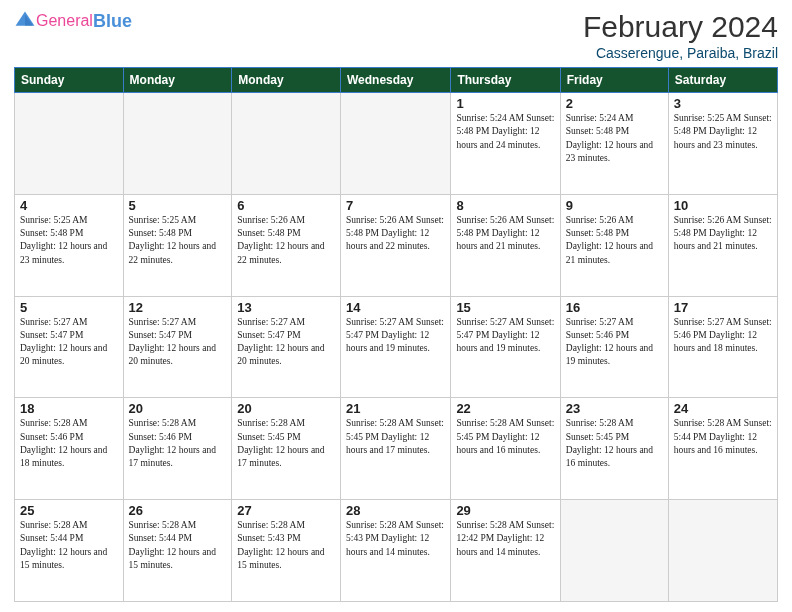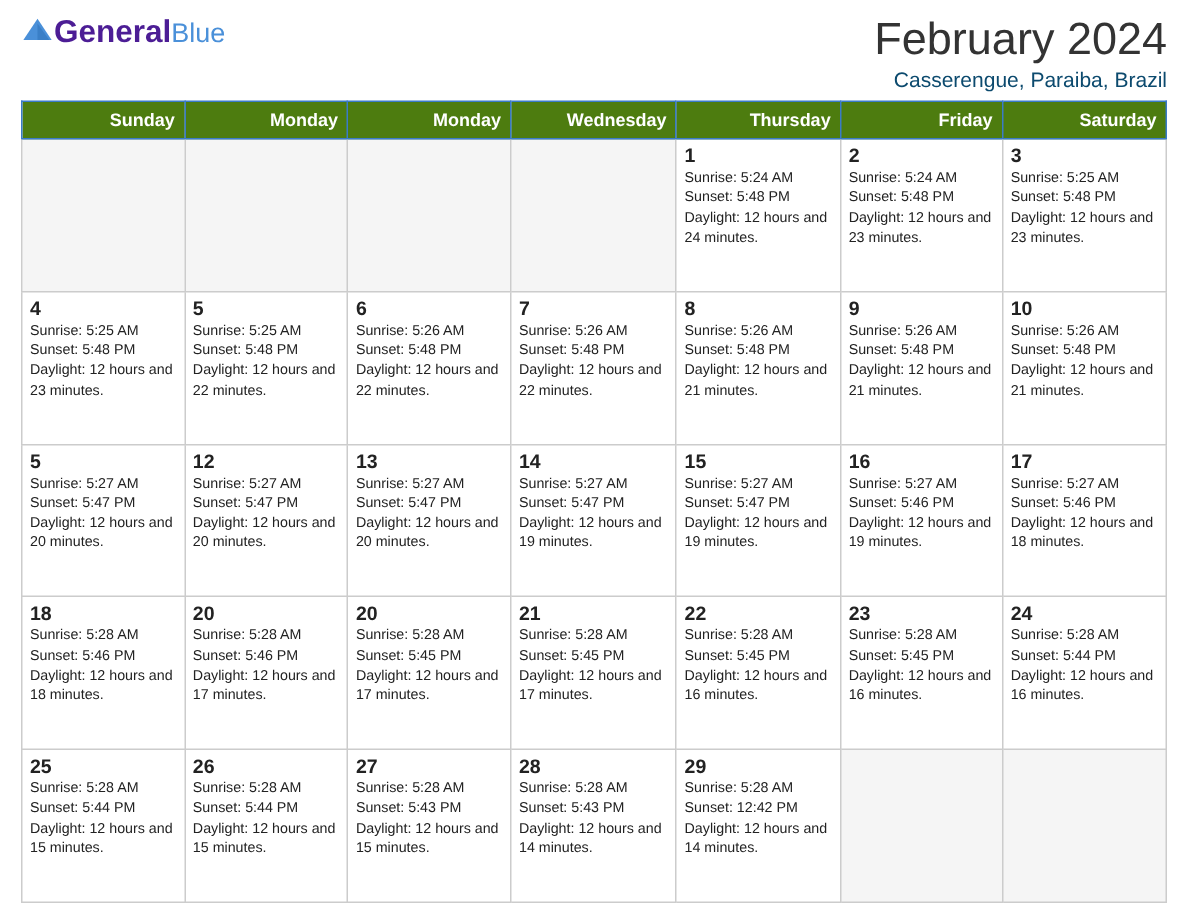--- a/index.html
+++ b/index.html
@@ -41,26 +41,26 @@
       font-size: 14px;
       color: #0c4a6e;
       margin-top: 2px;
     }
     .calendar {
       width: 100%;
       border-collapse: collapse;
       flex: 1;
     }
     .calendar th {
-      background: #4d7c0f;
+      background: #14532d;
       color: #fff;
       font-size: 12px;
       font-weight: bold;
       padding: 5px 6px;
-      text-align: right;
+      text-align: left;
       border: 1px solid #3a7bc8;
     }
     .calendar td {
       border: 1px solid #ccc;
       vertical-align: top;
       padding: 3px 5px;
       width: 113px;
       height: 86px;
       font-size: 10px;
       color: #222;
@@ -73,20 +73,21 @@
       font-size: 13px;
       font-weight: bold;
       color: #222;
       display: block;
       margin-bottom: 1px;
     }
     .day-info {
       font-size: 9.5px;
       color: #222;
       line-height: 1.4;
+      font-family: Liberation Serif, serif;
     }
     .logo-wrapper {
       display: flex;
       flex-direction: column;
       align-items: flex-start;
     }
     .logo-line {
       display: flex;
       align-items: center;
     }
@@ -95,22 +96,22 @@
 <body>
 
 <div class="page">
   <div class="header">
     <div class="logo-wrapper">
       <div class="logo-line">
         <svg class="logo-icon" viewBox="0 0 28 28" xmlns="http://www.w3.org/2000/svg">
           <polygon points="14,2 26,20 2,20" fill="#4a90d9"></polygon>
           <polygon points="14,6 24,20 14,20" fill="#2a6db5" opacity="0.5"></polygon>
         </svg>
-        <span style="font-size:21px;font-weight:bold;color:#4c1d95;">General</span>
-        <span style="font-size:18px;font-weight:normal;color:#4a90d9;">Blue</span>
+        <span style="font-size:16px;font-weight:normal;color:#ec4899;">General</span>
+        <span style="font-size:18px;font-weight:bold;color:#4a90d9;">Blue</span>
       </div>
     </div>
     <div class="title-block">
       <div class="main-title">February 2024</div>
       <div class="sub-title">Casserengue, Paraiba, Brazil</div>
     </div>
   </div>
 
   <table class="calendar">
     <thead>

